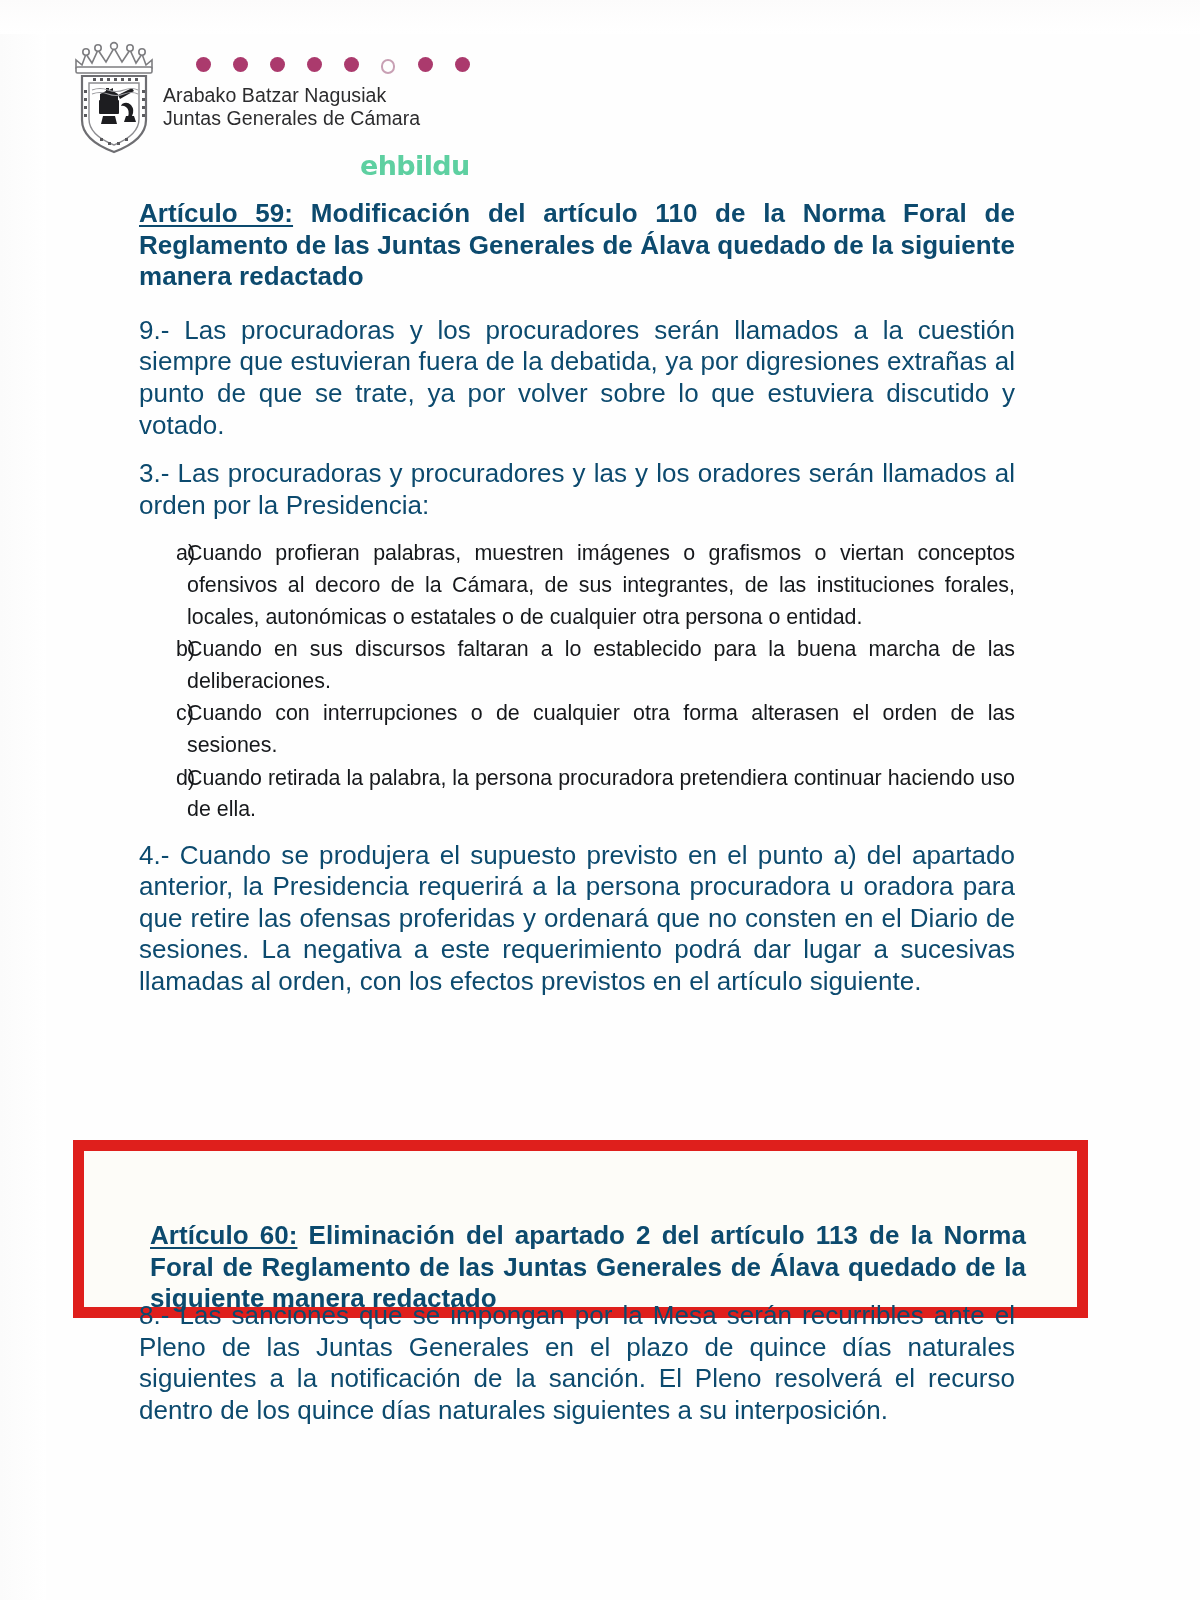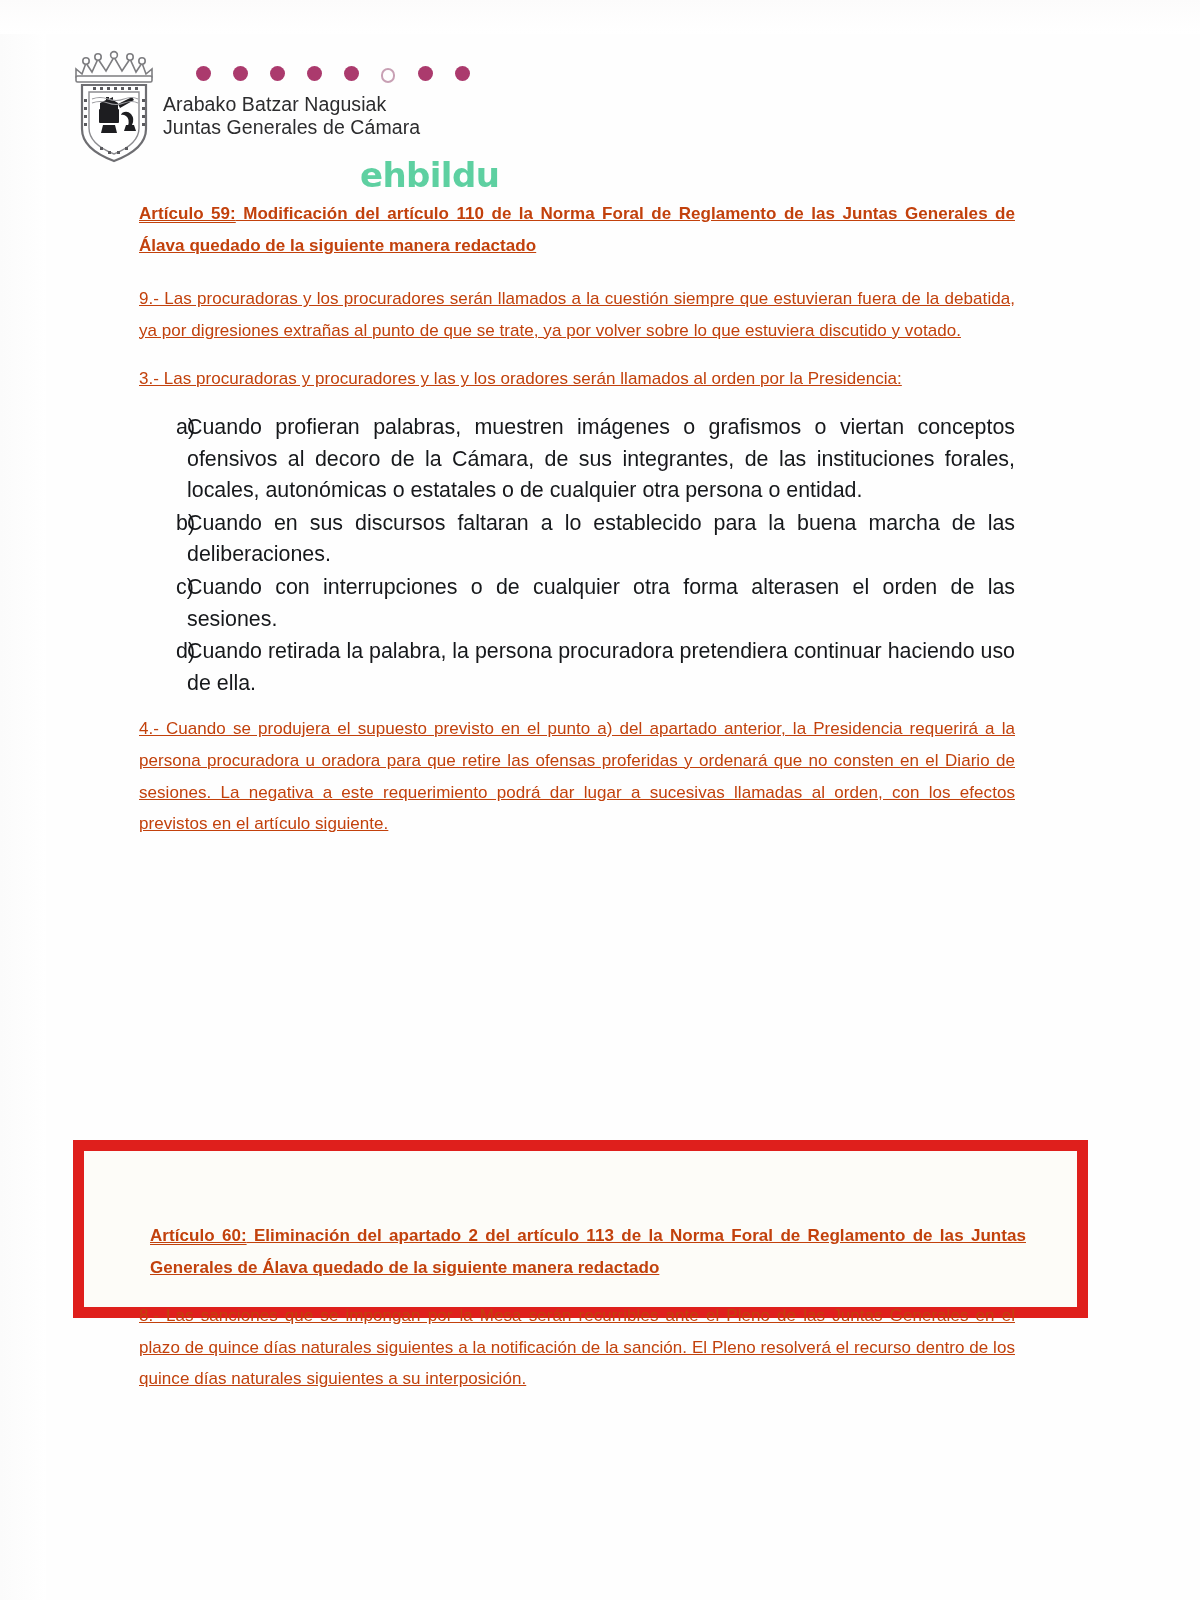--- a/index.html
+++ b/index.html
@@ -33,21 +33,21 @@
   .scan-edge-top {
     position: absolute;
     left: 0; top: 0;
     width: 1200px; height: 34px;
     background: linear-gradient(180deg, #fcfbfb 0%, #ffffff 100%);
   }
 
   
   .header {
     position: absolute;
-    left: 0; top: 9px;
+    left: 0; top: 0;
     width: 1092px;
     height: 196px;
   }
 
   
   .crest {
     position: absolute;
     left: 66px;
     top: 38px;
     width: 96px;
@@ -90,44 +90,43 @@
     width: 10.2px;
     height: 10.2px;
     top: 2.4px;
   }
 
   
   .ehbildu {
     position: absolute;
     left: 360px;
     top: 147px;
-    font-size: 34px;
+    font-size: 27px;
     line-height: 38px;
     font-weight: 700;
     color: #5ed0a1;
     letter-spacing: -0.6px;
     font-family: "DejaVu Sans", sans-serif;
   }
 
   
   .content {
     position: absolute;
     left: 139px;
     top: 198px;
     width: 876px;
   }
 
   .para {
-    font-size: 17px;
+    font-size: 26px;
     line-height: 31.6px;
     text-align: justify;
     margin: 0 0 17px 0;
-    color: #c2410c;
+    color: #0c4a6e;
     letter-spacing: .05px;
-    text-decoration: underline;
   }
   .para:last-child { margin-bottom: 0; }
 
   .para.heading {
     font-weight: 700;
     margin-bottom: 22px;
   }
 
   .art-label {
     font-weight: 700;

